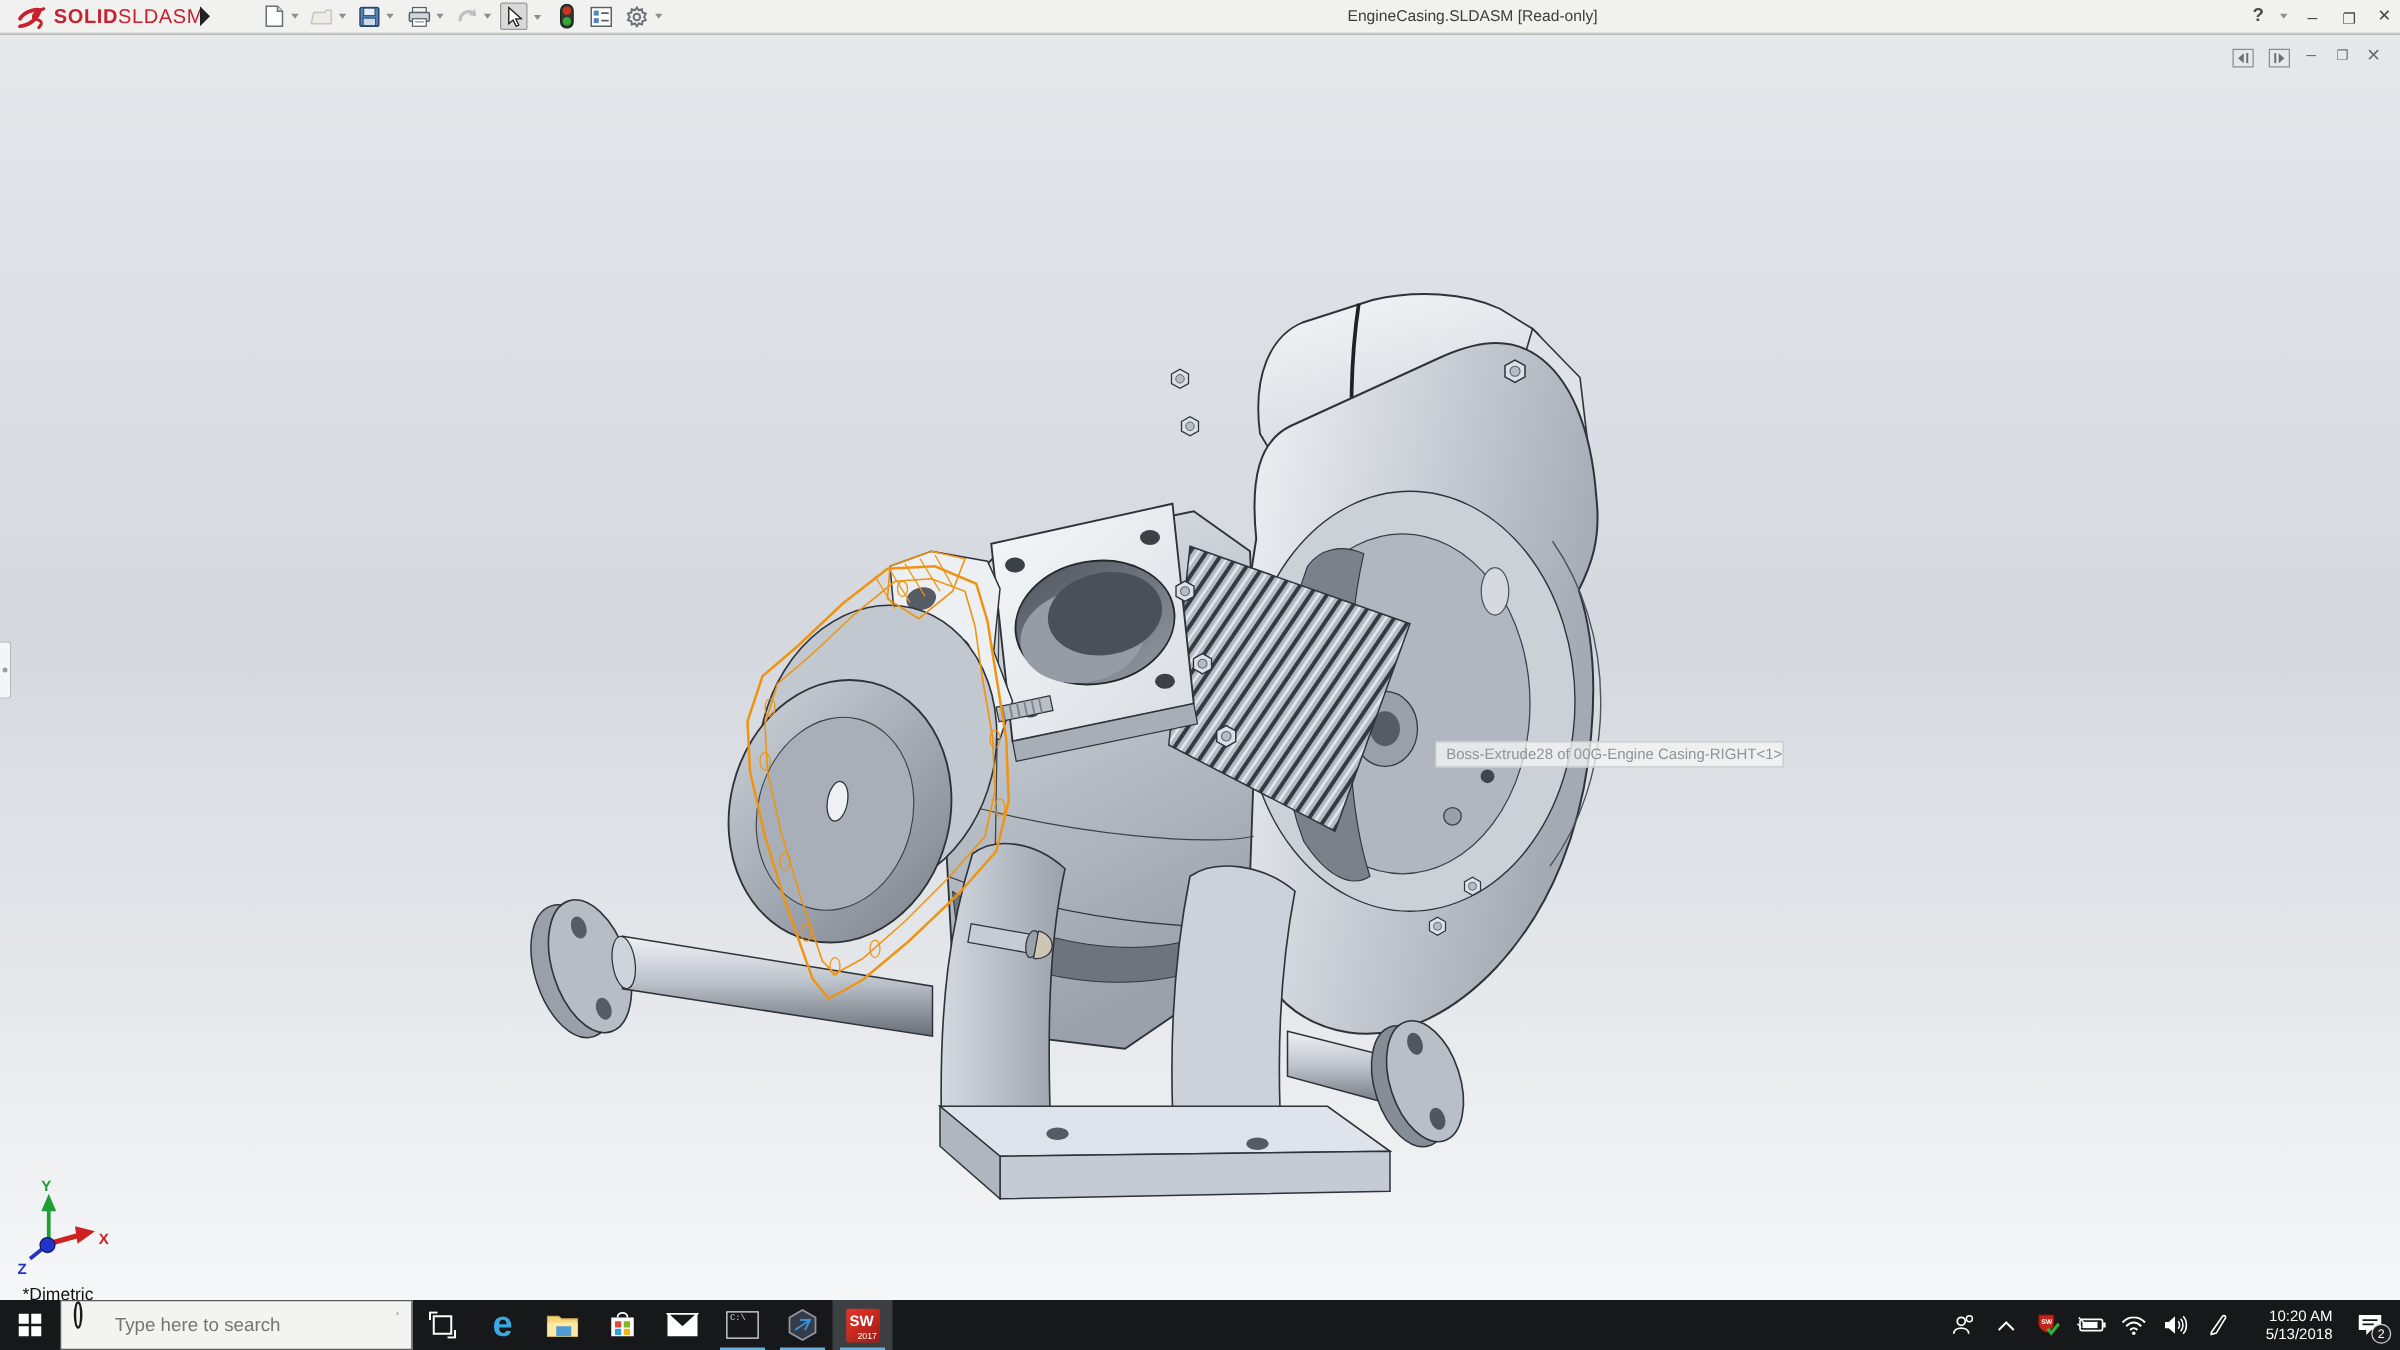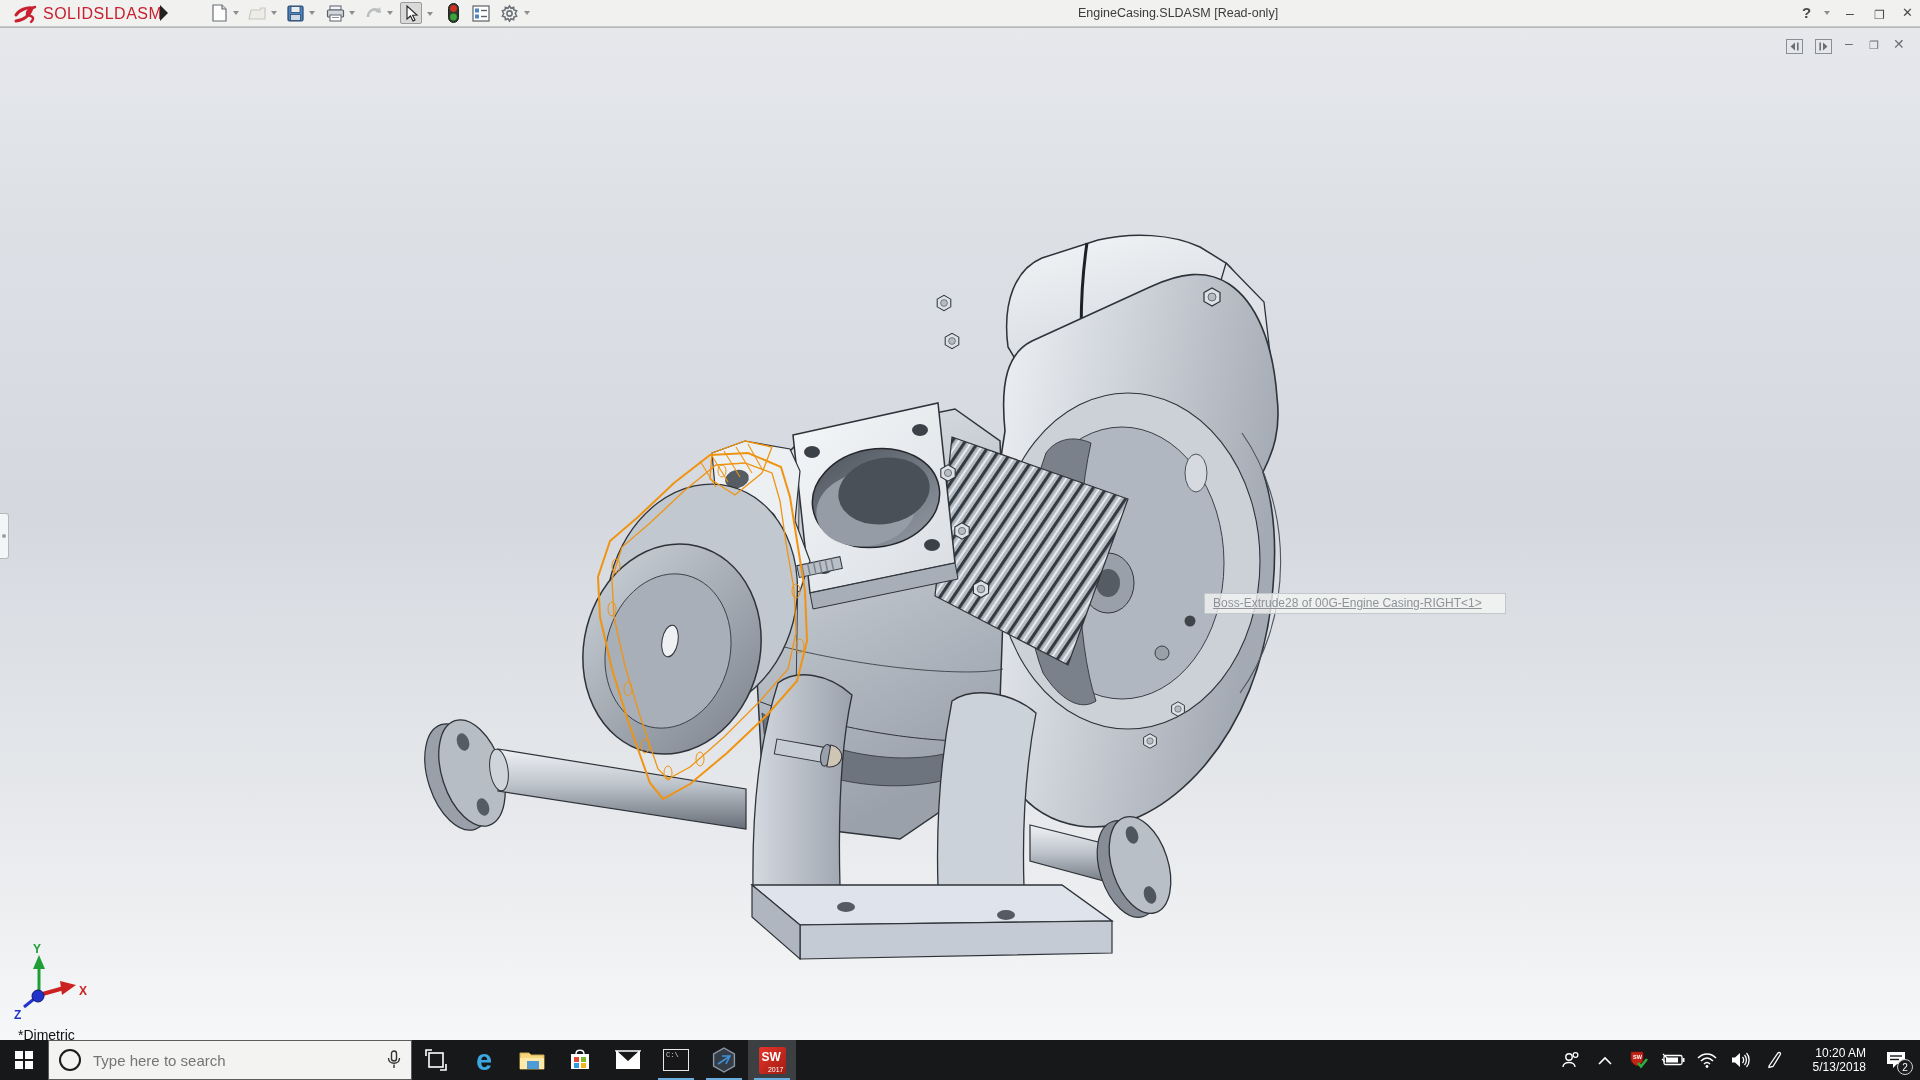--- a/index.html
+++ b/index.html
@@ -3,47 +3,47 @@
 <meta charset="utf-8">
 <style>
   html,body{margin:0;padding:0;background:#000;}
   *{box-sizing:border-box;font-family:"Liberation Sans",sans-serif;}
   #stage{position:relative;width:1920px;height:1080px;overflow:hidden;background:#f0f0f0;}
 
   
   .titlebar{position:absolute;left:0;top:0;width:1920px;height:27px;background:#f1f1f0;border-bottom:1px solid #c8c8c8;}
   .logo{position:absolute;left:10px;top:2px;height:23px;display:flex;align-items:center;gap:3px;}
   .logo-text{font-size:16px;letter-spacing:.5px;color:#c8202f;}
-  .logo-text b{font-weight:normal;}
+  .logo-text b{font-weight:bold;}
   .flyout{position:absolute;left:160px;top:5px;width:0;height:0;border-left:8px solid #222;border-top:8px solid transparent;border-bottom:8px solid transparent;}
   .tb-btn{position:absolute;top:2px;width:22px;height:22px;display:flex;align-items:center;justify-content:center;}
   .tb-btn.pressed{background:#d9d9d9;border:1px solid #9a9a9a;border-radius:2px;}
   .caret{position:absolute;top:11px;width:0;height:0;border-top:4px solid #8e8e8e;border-left:3.5px solid transparent;border-right:3.5px solid transparent;}
   .win-glyph{position:absolute;top:4px;font-size:14px;color:#4a4a4a;line-height:18px;}
   .title{position:absolute;left:1078px;top:6px;font-size:12.5px;color:#3c3c3c;}
 
   
   .viewport{position:absolute;left:0;top:27px;width:1920px;height:1013px;
     background:linear-gradient(180deg,#e6e8ec 0%,#dcdfe4 22%,#d5d9df 48%,#e7e9ec 78%,#f6f7f8 100%);
     border-top:1px solid #b9b9b9;overflow:hidden;}
   .doc-ctl{position:absolute;top:11px;color:#6c7076;}
   .pane-btn{width:17px;height:15px;border:1px solid #8a8f95;display:flex;align-items:center;justify-content:center;background:transparent;}
   .doc-glyph{font-size:14px;line-height:15px;color:#6c7076;}
   .left-tab{position:absolute;left:0;top:485px;width:9px;height:46px;background:#f4f5f6;border:1px solid #b5b9bf;border-left:none;border-radius:0 3px 3px 0;}
   .left-tab .dot{position:absolute;left:2px;top:20px;width:4px;height:4px;border-radius:50%;background:#9aa0a6;}
-  .tooltip{position:absolute;left:1204px;top:565px;padding:2px 23px 3px 8px;font-size:12px;color:#8f9398;
-    background:rgba(245,245,244,.78);border:1px solid #c4c7ca;white-space:nowrap;text-decoration:underline;}
+  .tooltip{position:absolute;left:1148px;top:565px;padding:2px 0 3px 8px;font-size:12px;color:#8f9398;
+    background:rgba(245,245,244,.78);border:1px solid #c4c7ca;white-space:nowrap;}
   .dimetric{position:absolute;left:18px;top:999px;font-size:14px;font-weight:normal;color:#111;}
 
   
   .taskbar{position:absolute;left:0;top:1040px;width:1920px;height:40px;background:#17181a;display:flex;align-items:stretch;}
   .start{width:48px;display:flex;align-items:center;justify-content:center;}
   .winlogo{display:grid;grid-template-columns:8px 8px;grid-template-rows:8px 8px;gap:1.5px;}
   .winlogo span{background:#fff;}
-  .search{width:364px;background:#f3f3f2;border:1px solid #5a5a5a;display:flex;align-items:center;gap:10px;padding:0 10px;}
+  .search{width:282px;background:#f3f3f2;border:1px solid #5a5a5a;display:flex;gap:24px;padding:0 10px;}
   .search input{flex:1;border:none;background:transparent;font-size:15px;color:#444;outline:none;}
   .cortana{width:22px;height:22px;border:2.5px solid #1b1b1b;border-radius:50%;}
   .mic{font-size:16px;color:#333;}
   .task-icons{display:flex;}
   .task-slot{width:48px;display:flex;align-items:center;justify-content:center;position:relative;}
   .task-slot.running::after{content:"";position:absolute;left:6px;right:6px;bottom:0;height:2px;background:#6aaede;}
   .task-slot.active{background:#3d4043;}
   .tray{margin-left:auto;display:flex;align-items:center;gap:4px;padding-right:4px;}
   .tray-icon{width:30px;height:40px;display:flex;align-items:center;justify-content:center;color:#fff;}
   .clock{width:66px;text-align:right;color:#fff;font-size:12px;line-height:14px;margin:0 6px;}

